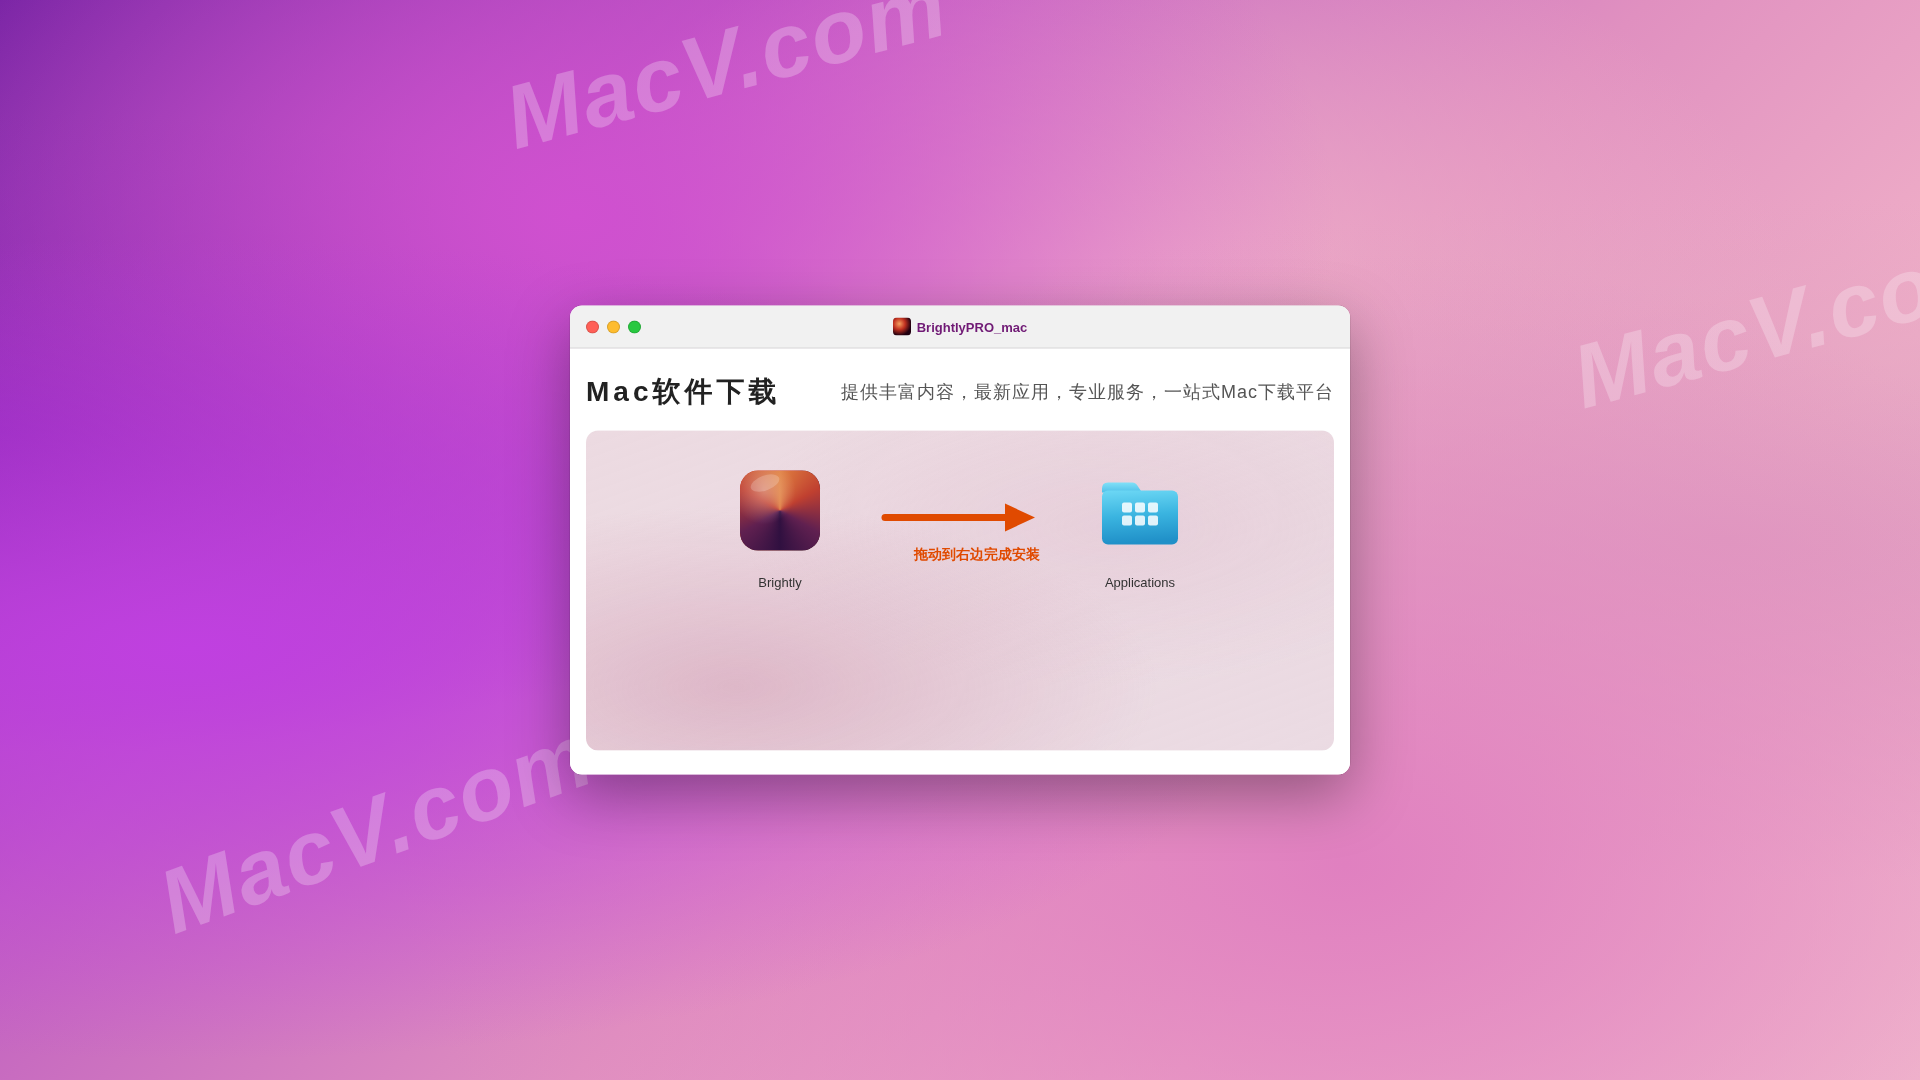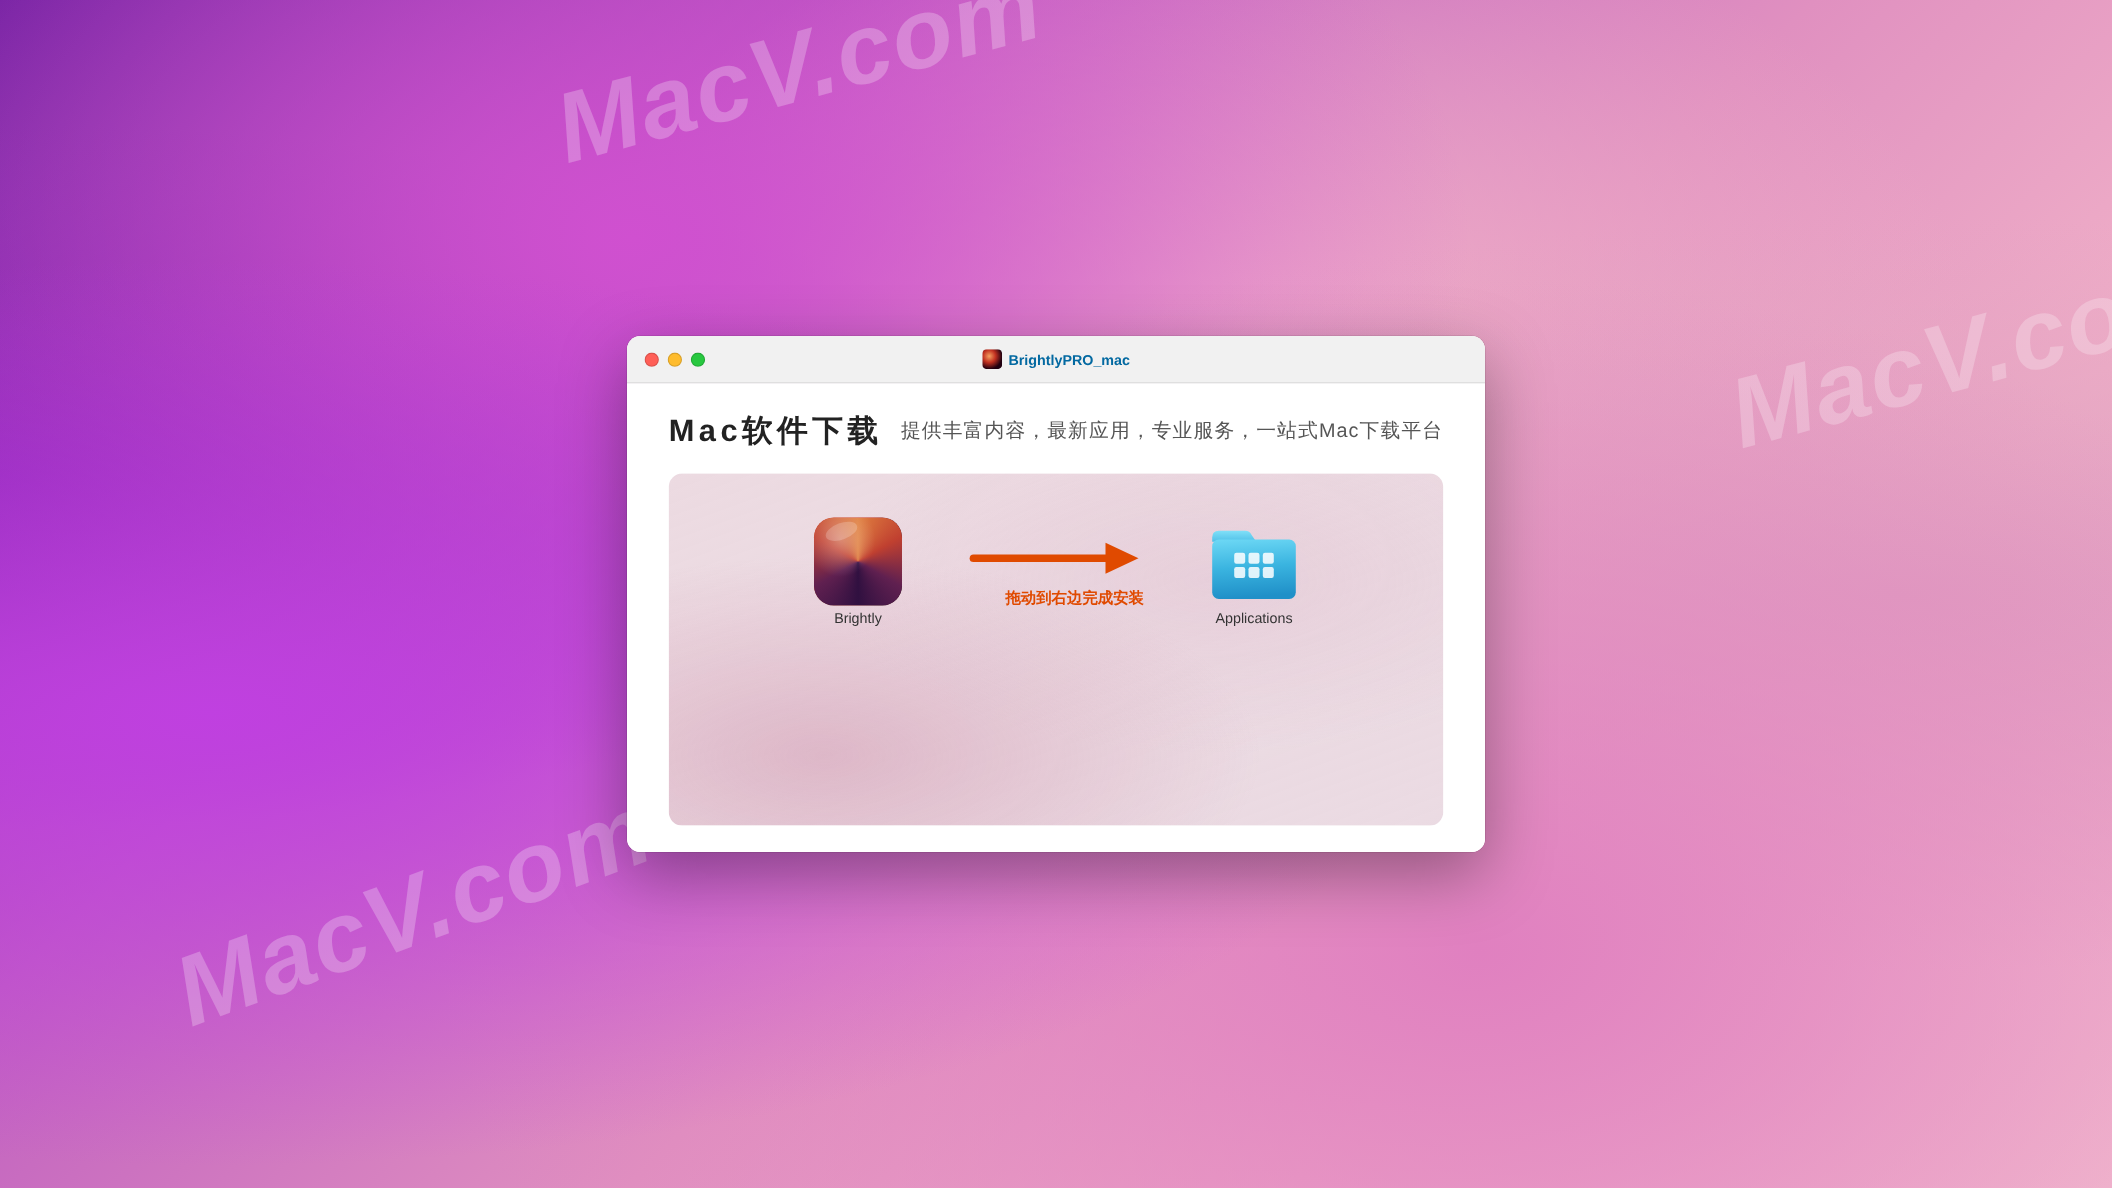--- a/index.html
+++ b/index.html
@@ -109,26 +109,26 @@
     }
 
     .title-icon {
       width: 18px;
       height: 18px;
     }
 
     .title-text {
       font-size: 13px;
       font-weight: 600;
-      color: #0369a1;
+      color: #701a75;
     }
 
     
     .window-content {
-      padding: 24px 38px;
+      padding: 24px 16px;
       background: white;
     }
 
     
     .header-area {
       display: flex;
       align-items: center;
       justify-content: space-between;
       margin-bottom: 20px;
     }
@@ -174,21 +174,21 @@
       display: flex;
       align-items: center;
       justify-content: center;
       gap: 60px;
     }
 
     .app-item {
       display: flex;
       flex-direction: column;
       align-items: center;
-      gap: 4px;
+      gap: 24px;
     }
 
     
     .brightly-icon {
       width: 80px;
       height: 80px;
       border-radius: 18px;
       background: radial-gradient(circle at 35% 35%, #f5a060 0%, #e06030 25%, #c03020 50%, #401020 80%, #200010 100%);
       position: relative;
       overflow: hidden;

